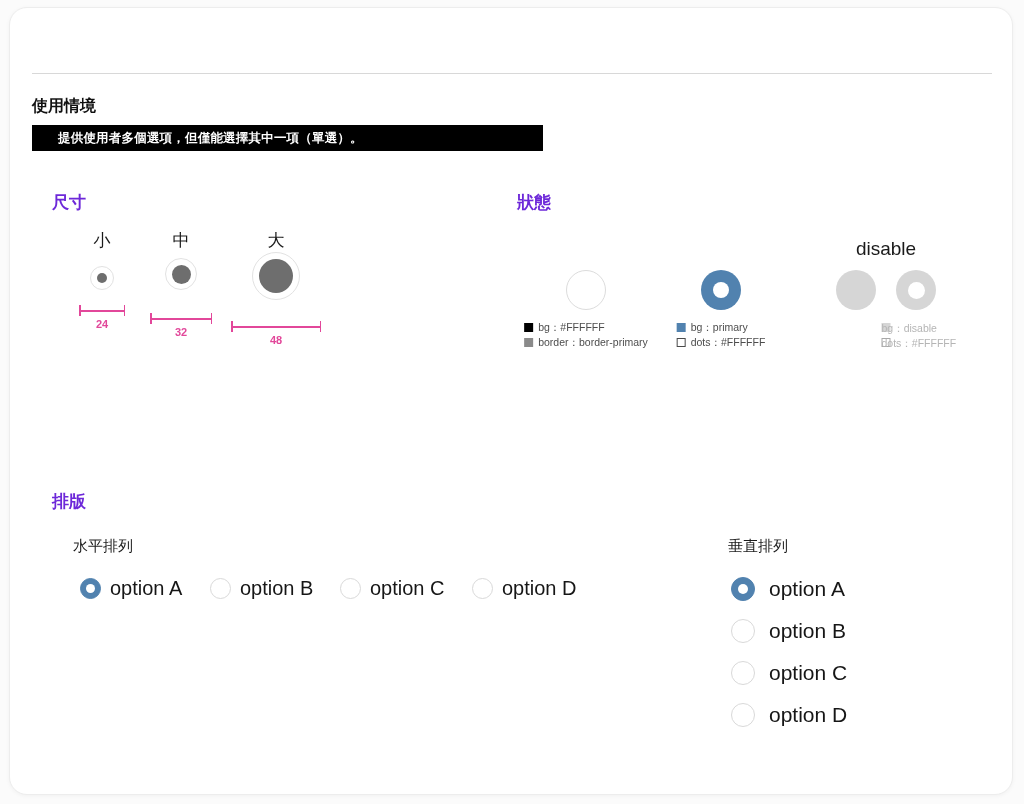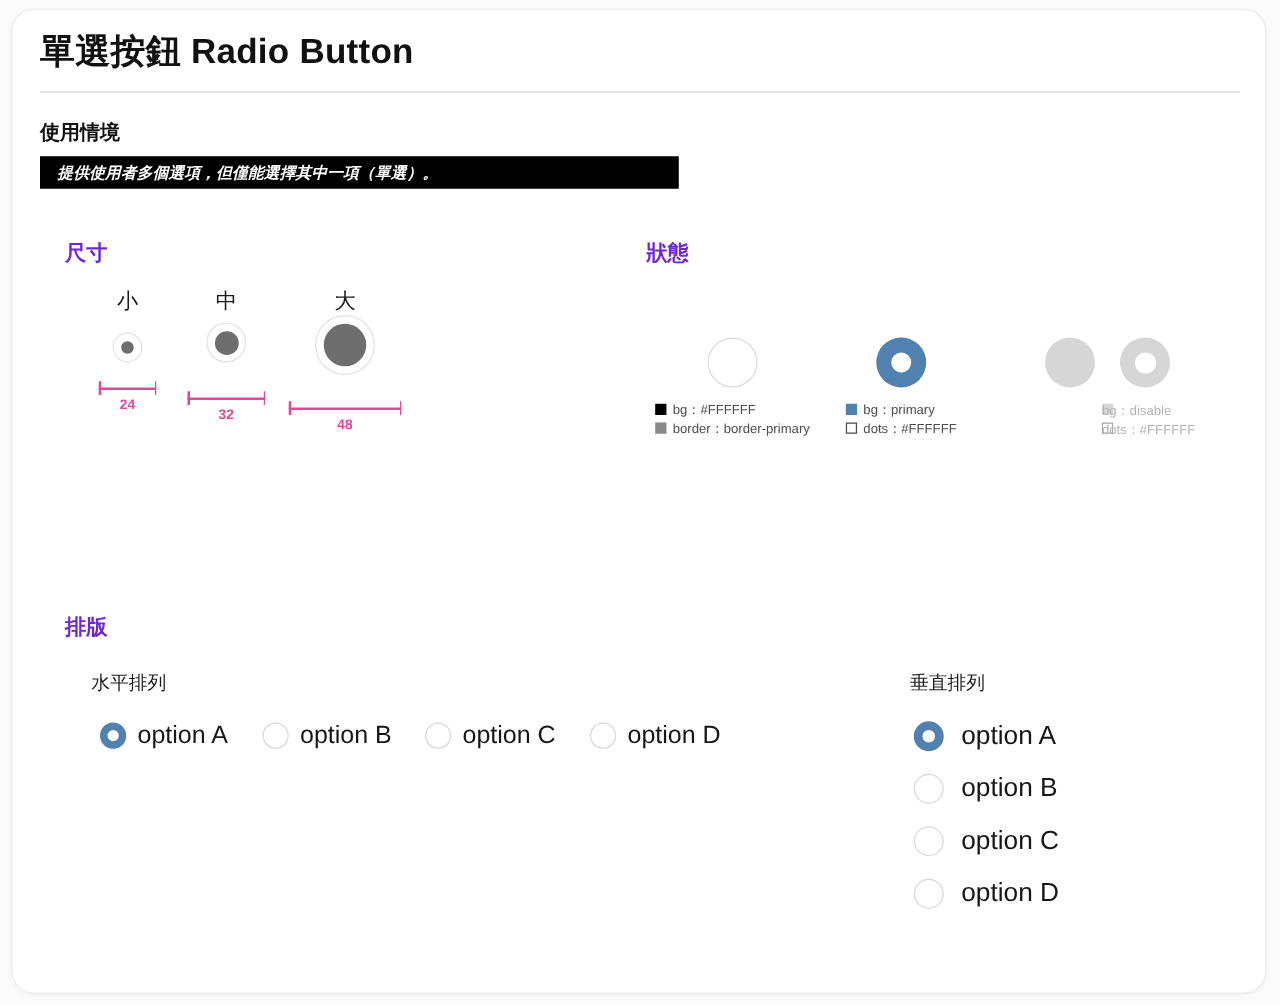--- a/index.html
+++ b/index.html
@@ -65,22 +65,21 @@
 
   .usage-banner {
     position: absolute;
     left: 22px;
     top: 117px;
     width: 511px;
     height: 26px;
     background: #000000;
     display: flex;
     align-items: center;
-    padding-left: 14px;
-    font-style: italic;
+    padding-left: 26px;
   }
   .usage-banner-text {
     color: #ffffff;
     font-size: 12.5px;
     font-weight: bold;
     letter-spacing: 0.2px;
     white-space: nowrap;
   }
 
   
@@ -280,21 +279,20 @@
   }
   .opt-radio.big .inner { width: 10px; height: 10px; }
   .opt-text.big { font-size: 21px; }
 </style>
 </head>
 <body>
 
 <div class="page">
   <div class="card">
 
-    <div class="page-title">單選按鈕 Radio Button</div>
     <div class="title-divider"></div>
 
     <div class="usage-heading">使用情境</div>
     <div class="usage-banner">
       <span class="usage-banner-text">提供使用者多個選項，但僅能選擇其中一項（單選）。</span>
     </div>
 
     <div class="section-heading" id="heading-sizes">尺寸</div>
     <div id="sizes-container">
         <div class="size-group" style="left: 37px; top: 0px; width: 110px;">
@@ -363,20 +361,21 @@
               <span class="swatch blue"></span>
               <span class="legend-text">bg：primary</span>
             </div>
             <div class="legend-row">
               <span class="swatch hollow"></span>
               <span class="legend-text">dots：#FFFFFF</span>
             </div>
           </div>
         </div>
         <div class="state-group" style="left: 776px; top: 230px; width: 200px; height: 120px;">
+          <div class="state-label">disable</div>
           <div class="state-circles">
             <div class="circ disable-solid"></div>
             <div class="circ disable-ring">
               <div class="inner"></div>
             </div>
           </div>
           <div class="legend">
             <div class="legend-row">
               <span class="swatch dis"></span>
               <span class="legend-text dim">bg：disable</span>

